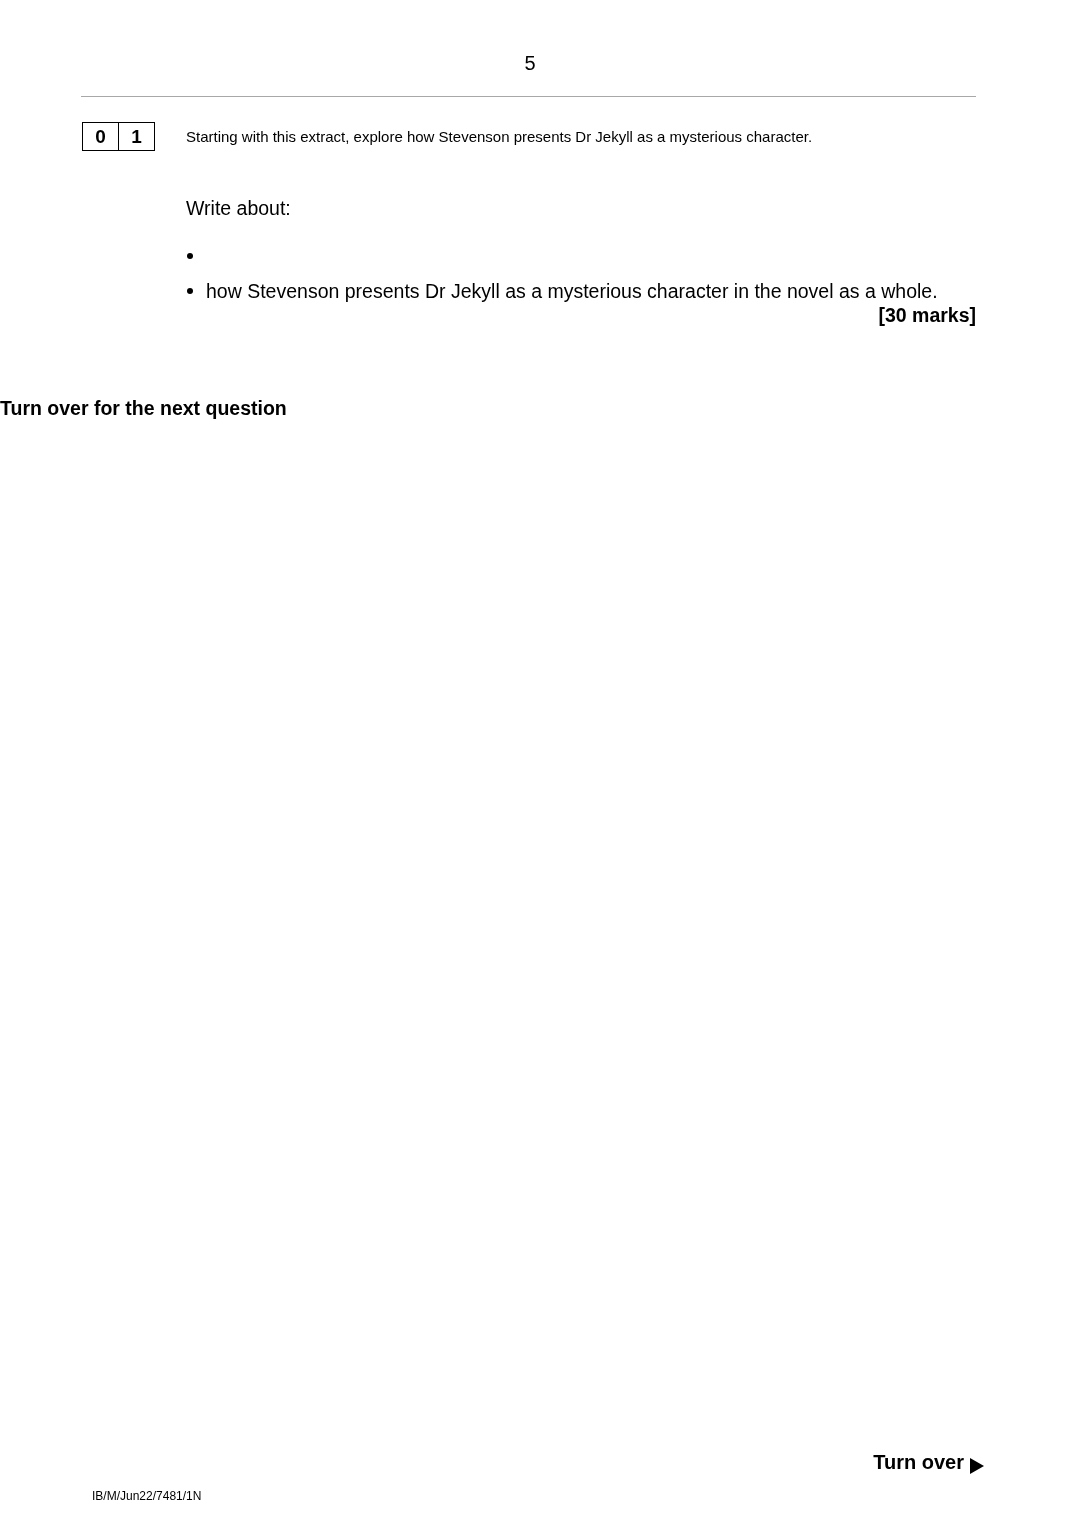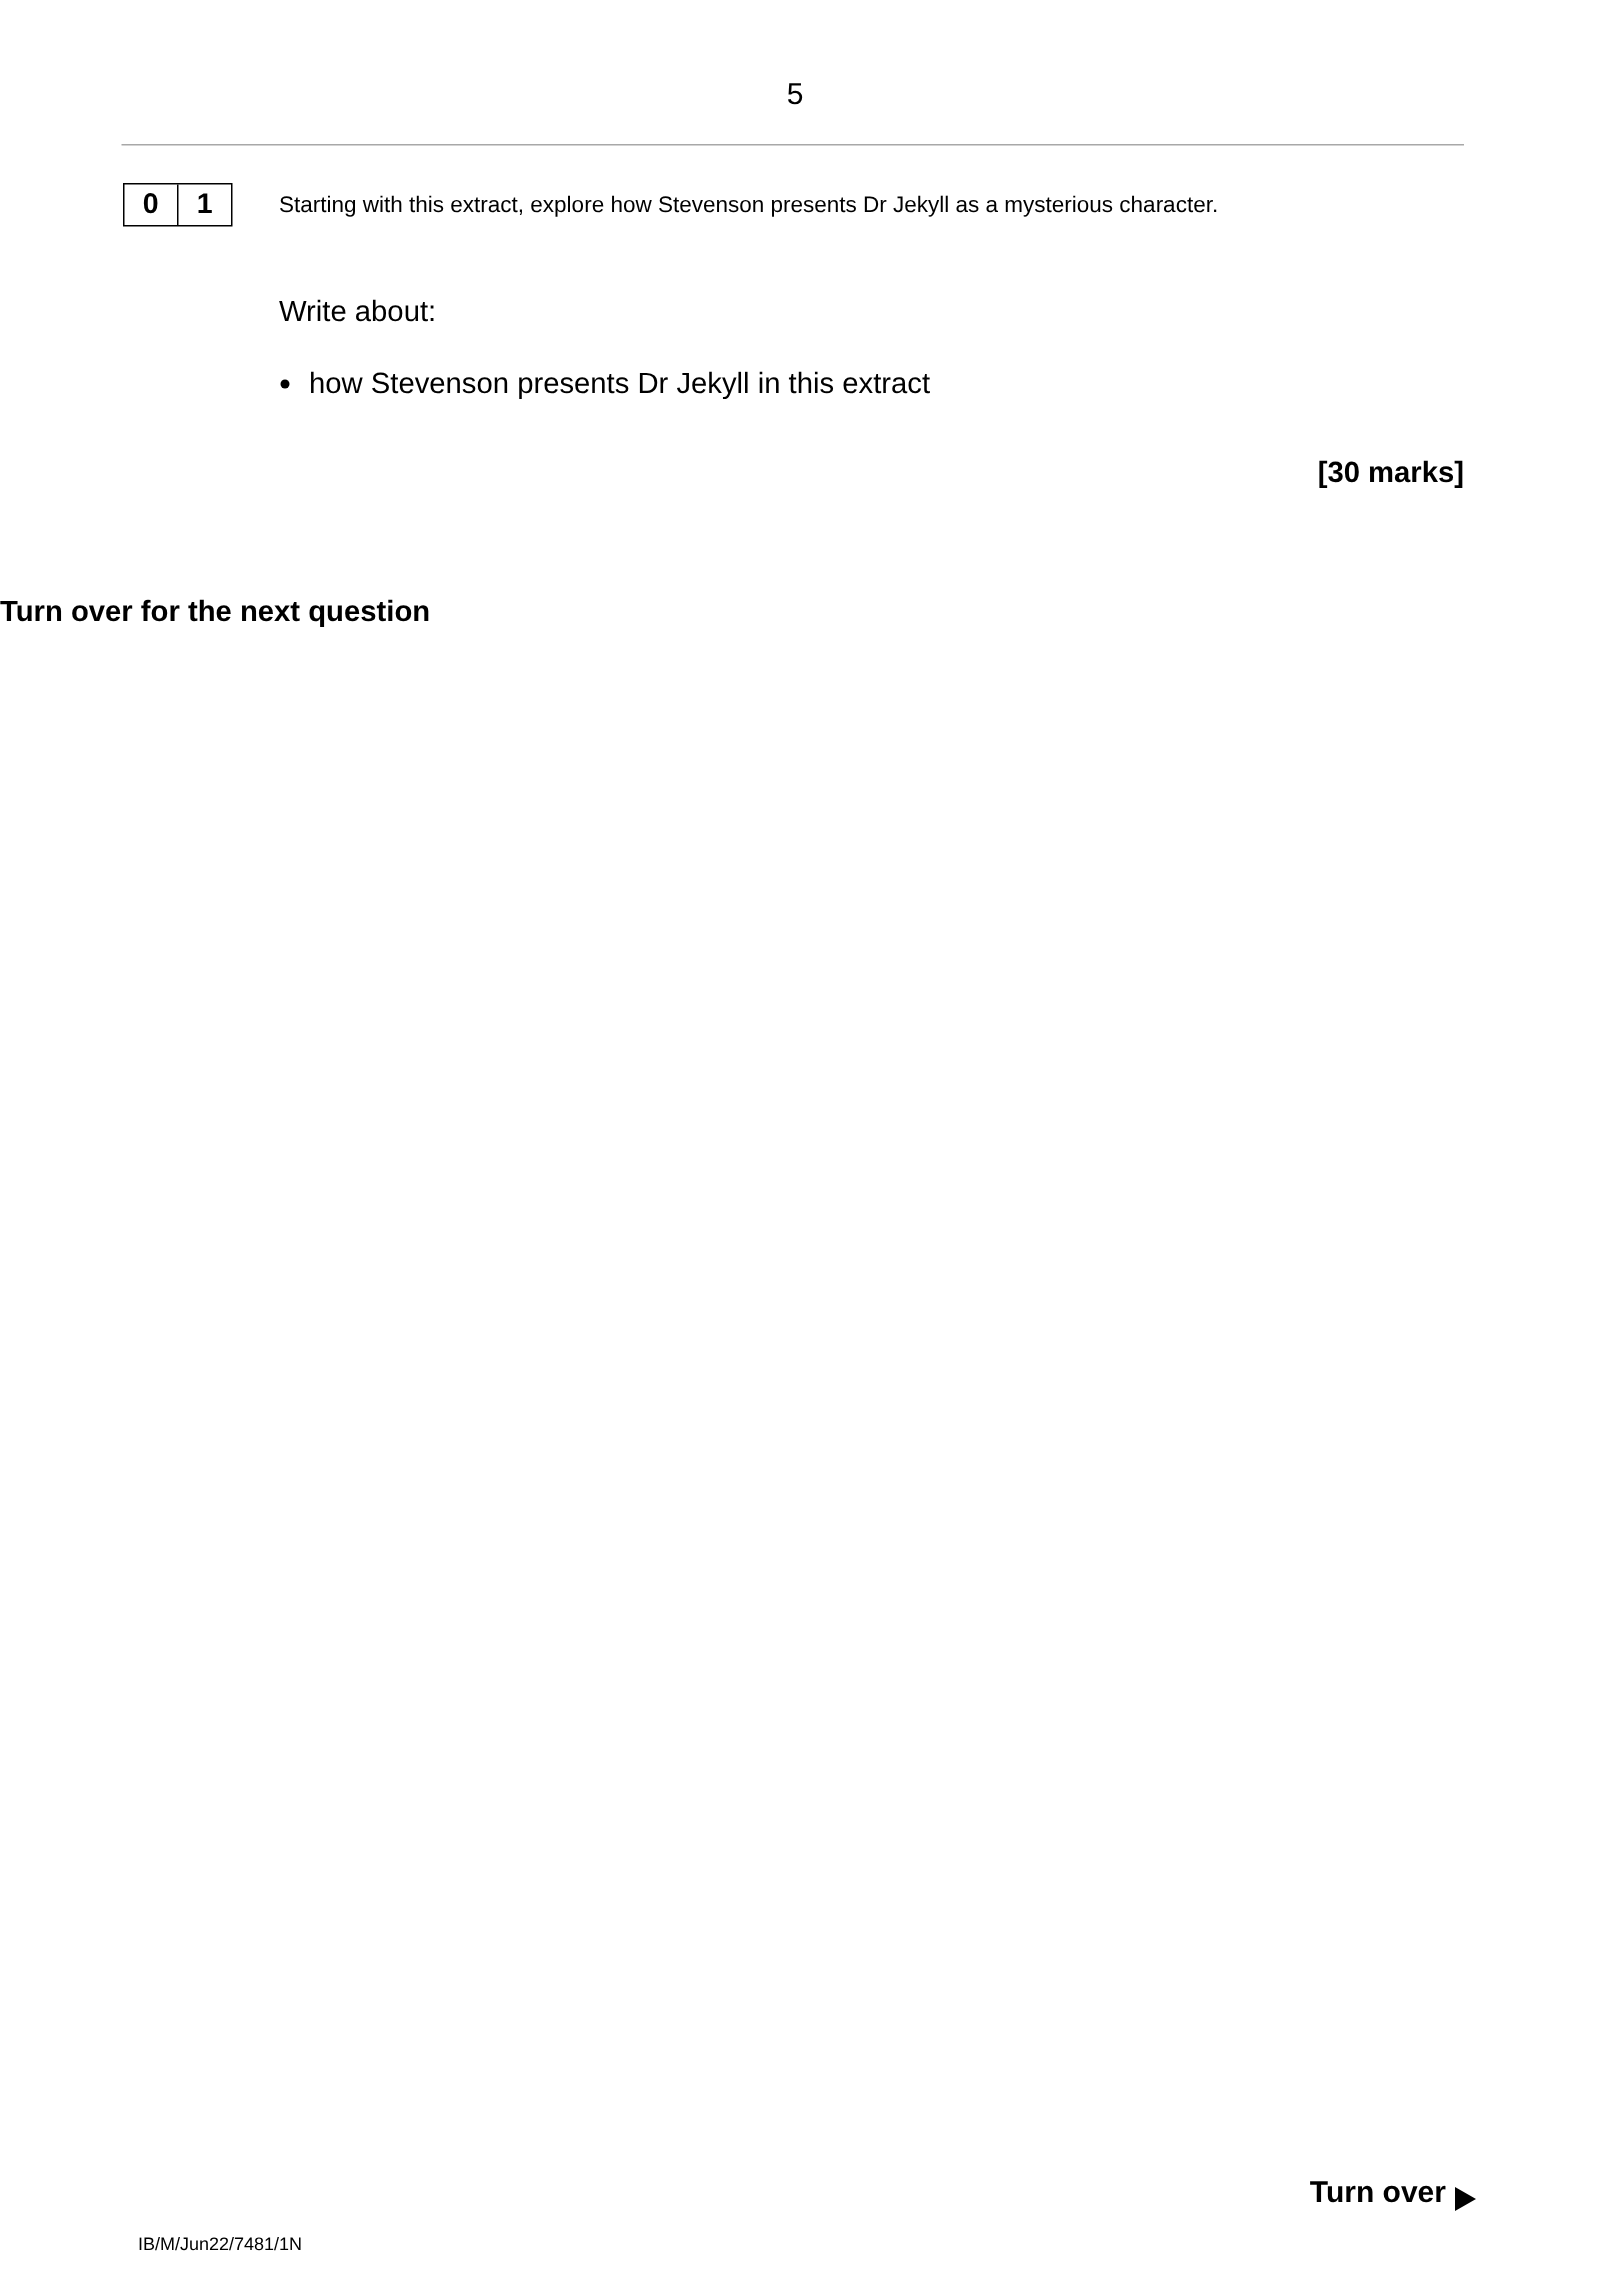--- a/index.html
+++ b/index.html
@@ -70,21 +70,24 @@
   <div class="qnum-cell">1</div>
 </div>
 
 <div class="question-text">Starting with this extract, explore how Stevenson presents Dr Jekyll as a mysterious character.</div>
 
 <div class="write-about">Write about:</div>
 
 <ul class="bullets">
   <li>
     <span class="dot"></span>
-    <span>how Stevenson presents Dr Jekyll in this extract</span>
+  </li>
+  <li>
+    <span class="dot"></span>
+    <span>how Stevenson presents Dr Jekyll as a mysterious character in the novel as a whole.</span>
   </li>
 </ul>
 
 <div class="marks">[30 marks]</div>
 
 <div class="turn-over-next">Turn over for the next question</div>
 
 <div class="turn-over">
   <span>Turn over</span>
   <span class="triangle-icon"></span>

